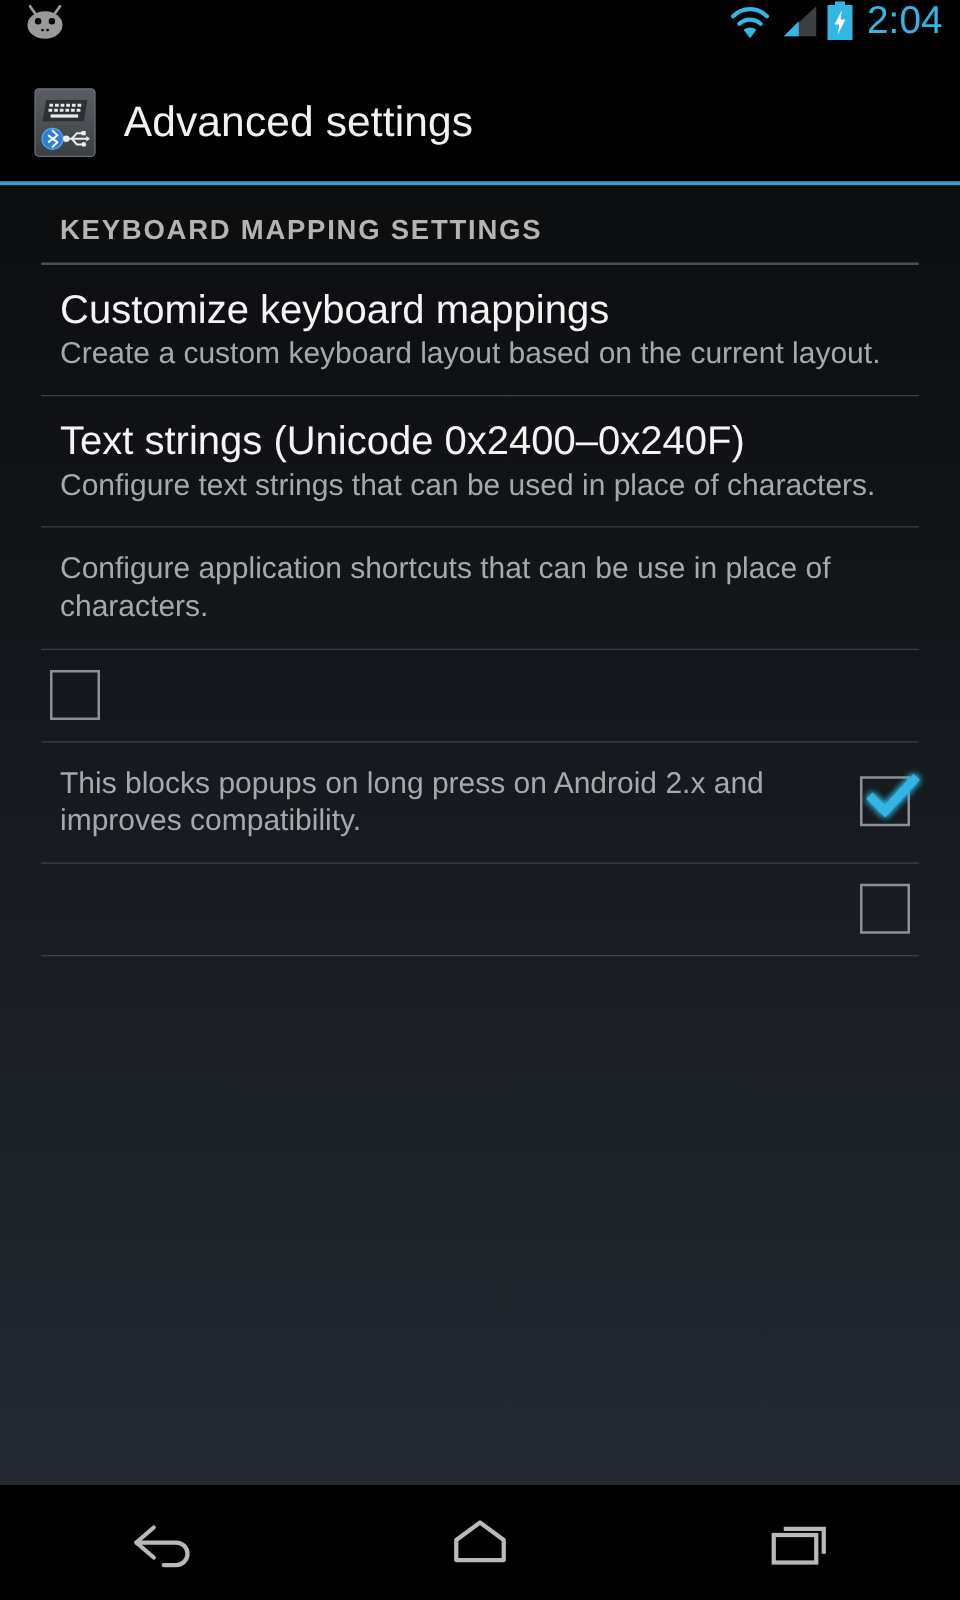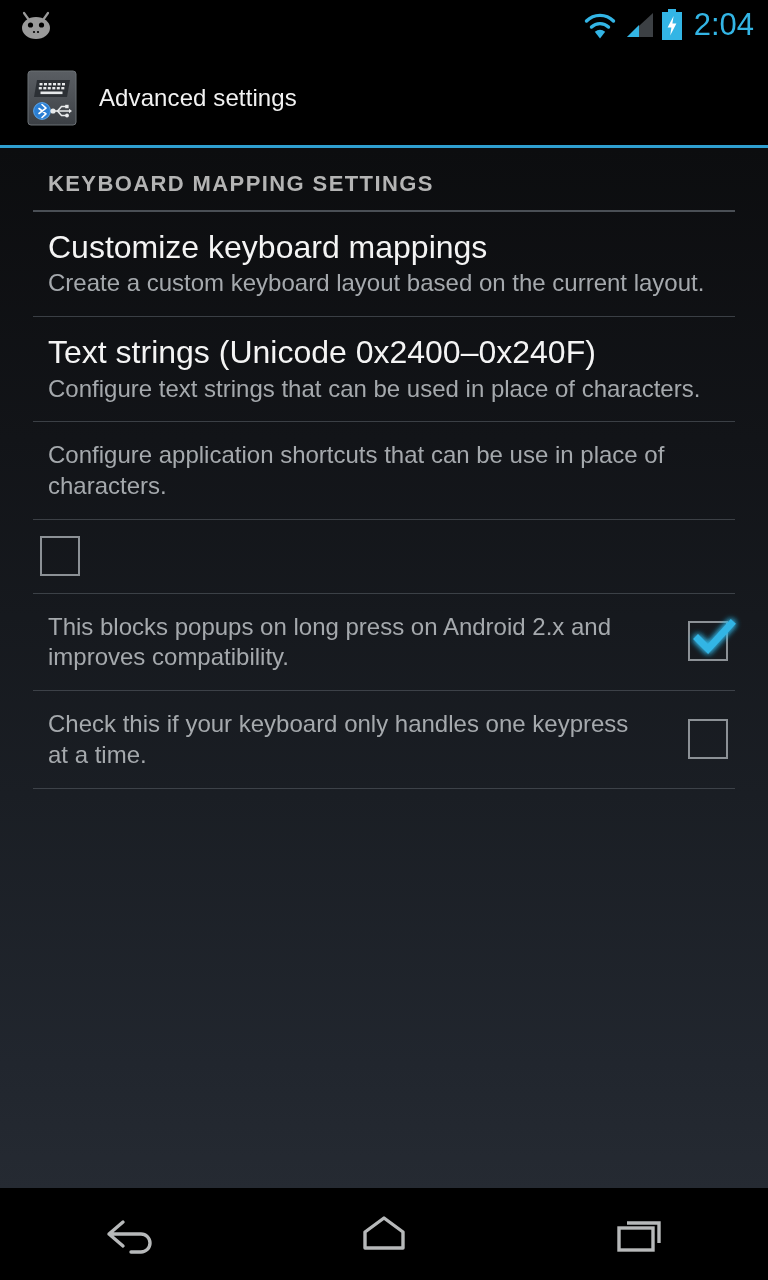--- a/index.html
+++ b/index.html
@@ -18,21 +18,21 @@
   }
 
   
   #status-bar {
     position: absolute;
     top: 0; left: 0;
     width: 768px;
     height: 50px;
     background: #000000;
     display: flex;
-    align-items: center;
+    align-items: flex-start;
     z-index: 40;
   }
   #status-left {
     display: flex;
     align-items: center;
     padding-left: 14px;
   }
   #status-right {
     margin-left: auto;
     display: flex;
@@ -66,21 +66,21 @@
   }
   #app-icon {
     width: 50px;
     height: 56px;
     margin-left: 27px;
     display: block;
     flex: 0 0 auto;
   }
   #action-title {
     color: #f2f2f2;
-    font-size: 24px;
+    font-size: 34px;
     margin-left: 22px;
     line-height: 1;
     letter-spacing: 0.1px;
   }
   #action-underline {
     position: absolute;
     top: 145px; left: 0;
     width: 768px;
     height: 3px;
     background: #2f9fd0;
@@ -345,21 +345,20 @@
             </defs>
             <path d="M12 30 L22 40 L45 15" fill="none" stroke="#33b5e5" stroke-width="7" stroke-linecap="square" stroke-linejoin="miter" filter="url(#glow)"></path>
           </svg>
         </div>
       </div>
     </div>
     <div class="row-rule"></div>
 
     <div class="pref-row">
       <div class="pref-text">
-        <div class="pref-summary">Check this if your keyboard only handles one keypress at a time.</div>
       </div>
       <div class="pref-widget">
         <div class="checkbox"></div>
       </div>
     </div>
     <div class="row-rule"></div>
 
 
   </div>
 

